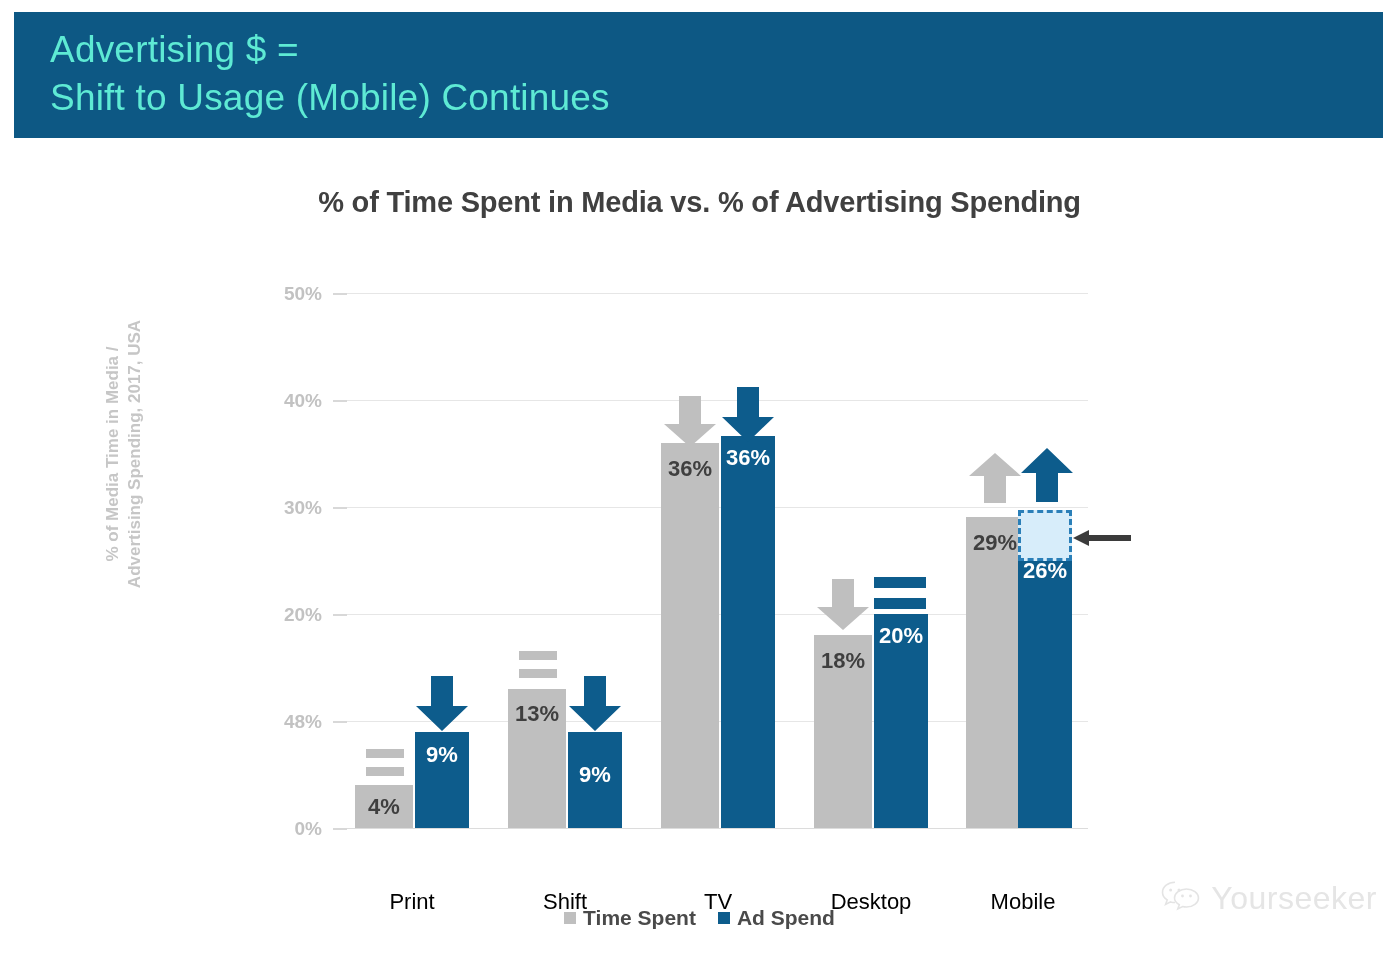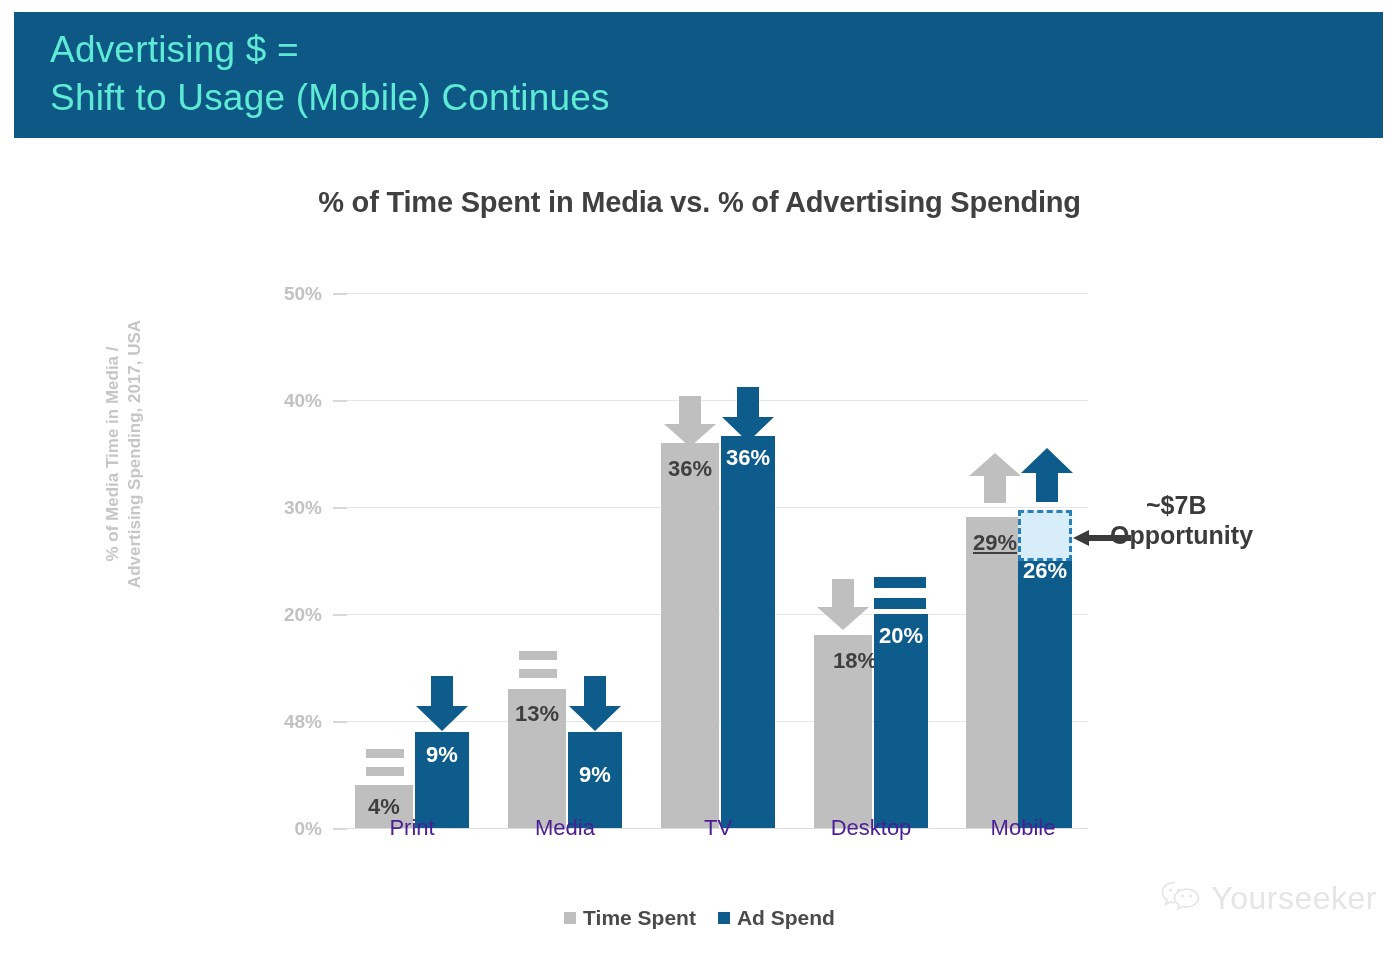--- a/index.html
+++ b/index.html
@@ -150,24 +150,24 @@
   }
   #annotation-arrow {
     position: absolute;
     left: 1073px;
     top: 528px;
   }
 
   
   .xtick-label {
     position: absolute;
-    top: 815px;
+    top: 889px;
     text-align: center;
     font-size: 22px;
-    color: #4c1d95;
+    color: #000000;
   }
 
   
   #legend {
     position: absolute;
     top: 906px;
     left: 0;
     width: 1399px;
     display: flex;
     justify-content: center;
@@ -296,40 +296,40 @@
         <path d="M16 0 H38 V28 H53 L27 51 L1 28 H16 Z" fill="#bfbfbf"></path>
       </svg>
   </div>
   <div class="marker" style="left:721px; top:387px;">
     <svg width="54" height="56" viewBox="0 0 54 56">
         <path d="M16 0 H38 V30 H53 L27 55 L1 30 H16 Z" fill="#0d5c8c"></path>
       </svg>
   </div>
 
   <div class="bar gray" style="left:814px; width:58px; height:193px;">
-    <div class="bar-label" style="top:13px;margin-left:12px;">18%</div>
+    <div class="bar-label" style="top:13px;">18%</div>
   </div>
 
   <div class="bar blue" style="left:874px; width:54px; height:214px;">
     <div class="bar-label" style="top:9px;">20%</div>
   </div>
   <div class="marker" style="left:816px; top:579px;">
     <svg width="54" height="52" viewBox="0 0 54 52">
         <path d="M16 0 H38 V28 H53 L27 51 L1 28 H16 Z" fill="#bfbfbf"></path>
       </svg>
   </div>
   <div class="marker" style="left:874px; top:577px;">
     <svg width="52" height="32" viewBox="0 0 52 32">
         <rect x="0" y="0" width="52" height="11" fill="#0d5c8c"></rect>
         <rect x="0" y="21" width="52" height="11" fill="#0d5c8c"></rect>
       </svg>
   </div>
 
   <div class="bar gray" style="left:966px; width:58px; height:311px;">
-    <div class="bar-label" style="top:13px;text-decoration:underline;">29%</div>
+    <div class="bar-label" style="top:13px;">29%</div>
   </div>
 
   <div class="bar blue" style="left:1018px; width:54px; height:278px;">
     <div class="bar-label" style="top:8px;">26%</div>
   </div>
 
   <div id="opportunity-box" style="left:1018px; top:510px; width:54px; height:51px;"></div>
 
   <div class="marker" style="left:968px; top:452px;">
     <svg width="54" height="52" viewBox="0 0 54 52">
@@ -341,27 +341,23 @@
         <path d="M27 1 L53 26 H38 V55 H16 V26 H1 Z" fill="#0d5c8c"></path>
       </svg>
   </div>
 
   <div id="annotation-arrow">
     <svg width="58" height="20" viewBox="0 0 58 20">
         <path d="M0 10 L16 2 V7 H58 V13 H16 V18 Z" fill="#3b3b3b"></path>
       </svg>
   </div>
 
-  <div id="opportunity-annotation">
-    <div class="amount">~$7B</div>
-    <div class="word">Opportunity</div>
-  </div>
 
   <div class="xtick-label" style="left:355px; width:114px;">Print</div>
-  <div class="xtick-label" style="left:508px; width:114px;">Media</div>
+  <div class="xtick-label" style="left:508px; width:114px;">Shift</div>
   <div class="xtick-label" style="left:661px; width:114px;">TV</div>
   <div class="xtick-label" style="left:814px; width:114px;">Desktop</div>
   <div class="xtick-label" style="left:966px; width:114px;">Mobile</div>
 </div>
 
 <div id="legend">
   <div class="legend-item">
     <span class="legend-swatch" style="background:#bfbfbf;"></span>
     <span class="legend-text">Time Spent</span>
   </div>

